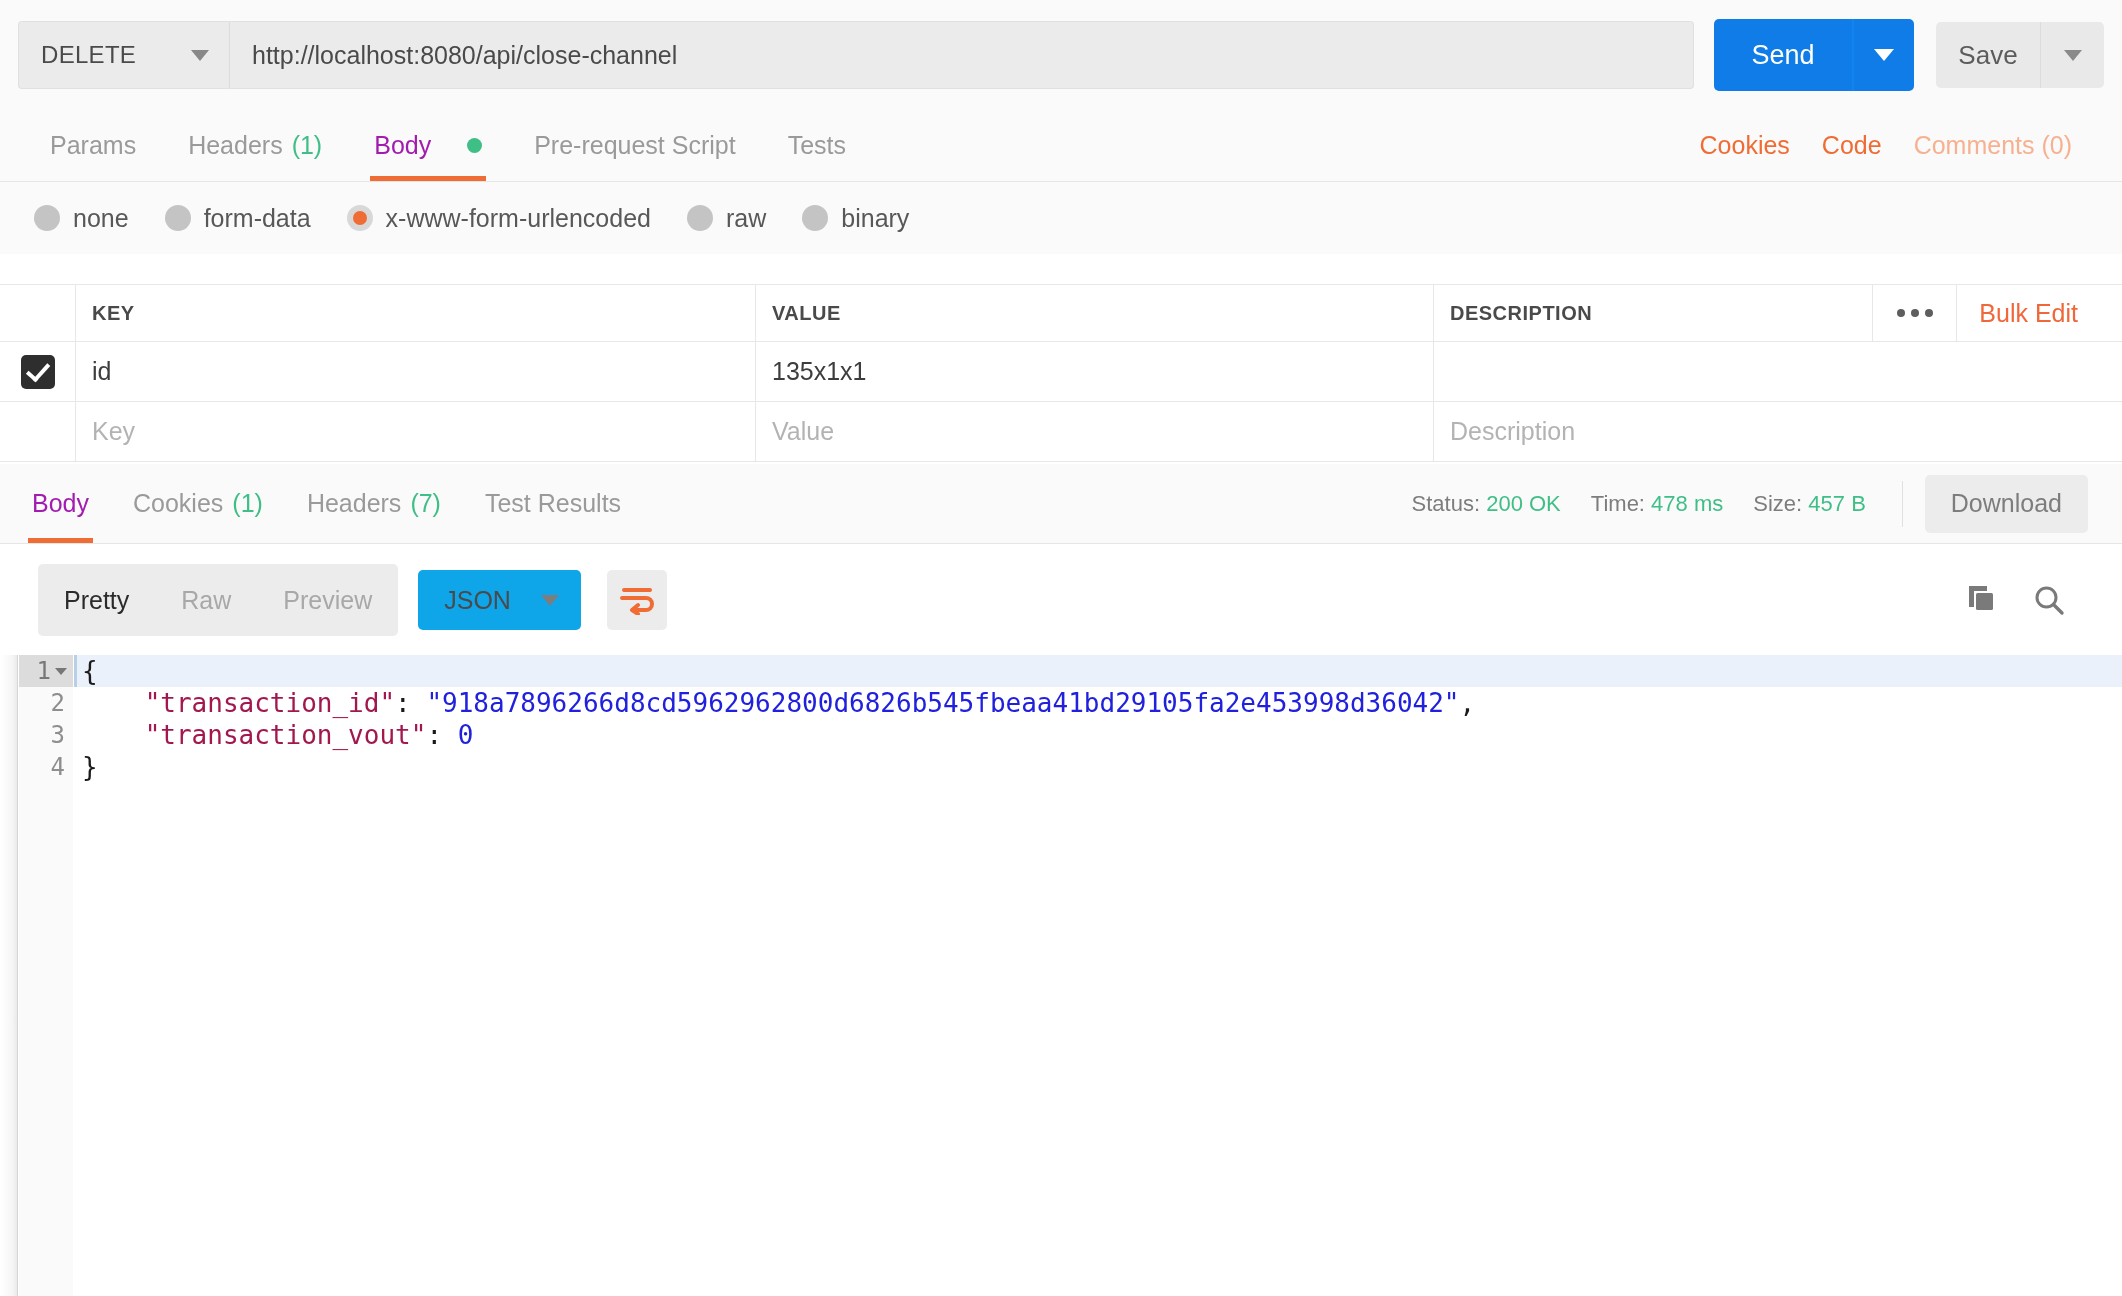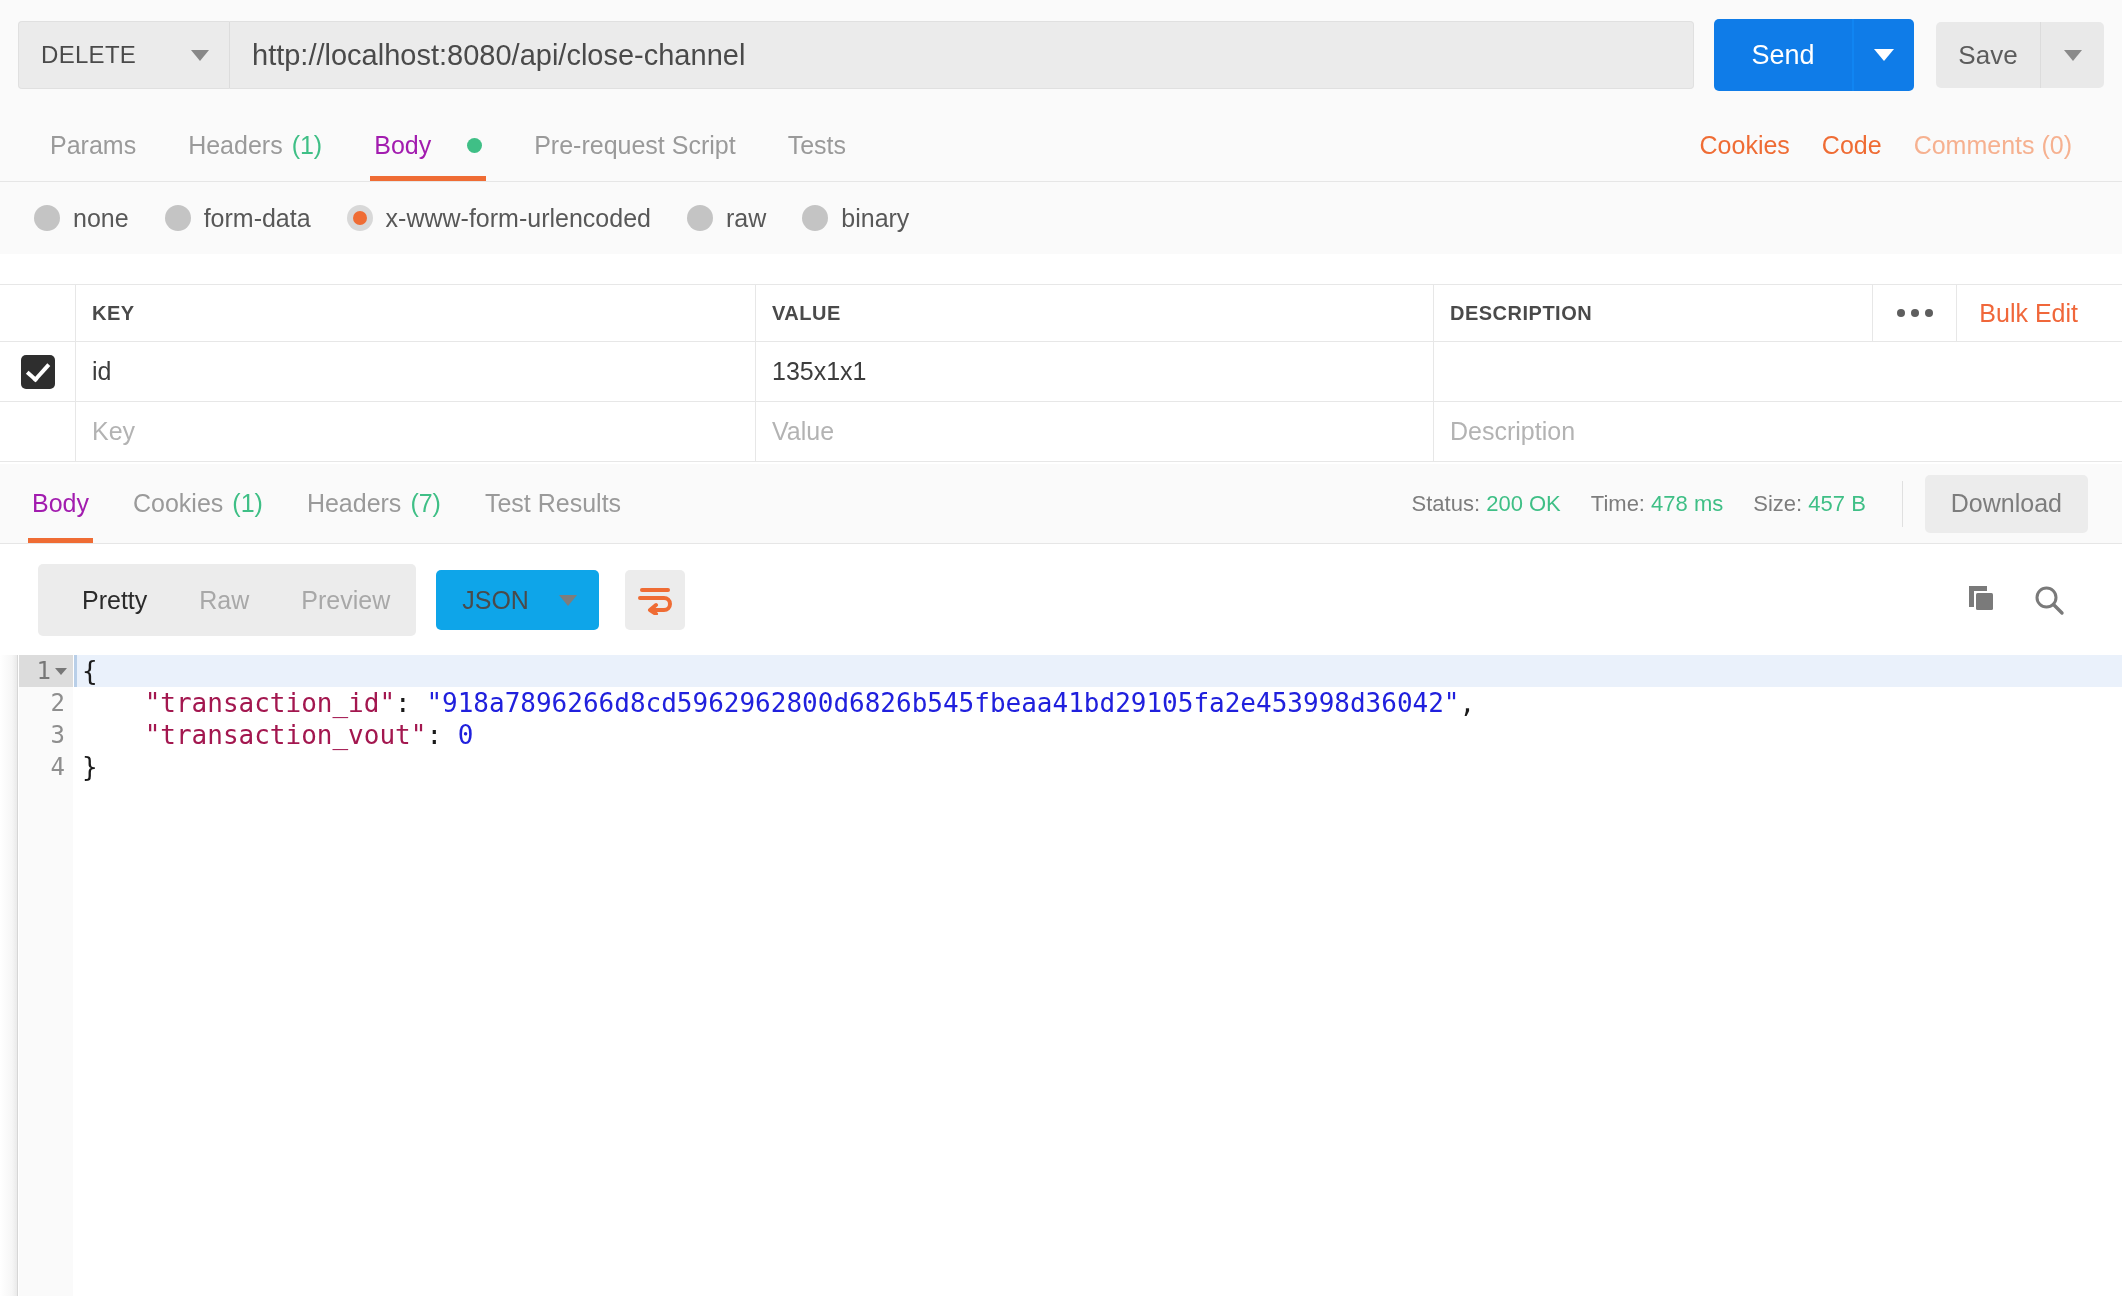--- a/index.html
+++ b/index.html
@@ -36,21 +36,21 @@
     border-right: 9px solid transparent;
     border-top: 11px solid #888;
   }
   .url-input {
     flex: 0 0 1464px; height: 68px;
     background: #ebebeb;
     border: 1px solid #e0e0e0; border-left: none;
     border-radius: 0 4px 4px 0;
     display: flex; align-items: center;
     padding: 0 22px;
-    font-size: 29px; color: #4a4a4a;
+    font-size: 25px; color: #4a4a4a;
     cursor: text;
     overflow: hidden; white-space: nowrap;
   }
   .send-group { display: flex; margin-left: 20px; }
   .send-btn {
     width: 138px; height: 72px;
     background: #0f7ce8; color: #fff;
     font-size: 27px;
     border-radius: 5px 0 0 5px;
     display: flex; align-items: center; justify-content: center;
@@ -239,21 +239,21 @@
 
   
   .view-toolbar {
     position: absolute; left: 0; top: 545px; width: 2122px; height: 110px;
     background: #fff;
     display: flex; align-items: center;
     padding: 0 38px;
   }
   .seg {
     display: flex; align-items: flex-end;
-    background: #ececec; border-radius: 5px; height: 72px; padding-left: 18px;
+    background: #ececec; border-radius: 5px; height: 72px;
   }
   .seg-item {
     padding: 0 26px; font-size: 25px; color: #a8a8a8;
     display: flex; align-items: center; height: 100%;
     cursor: pointer;
   }
   .seg-item.active { color: #2b2b2b; }
   .lang-select {
     margin-left: 20px; height: 60px; background: #0ea5e9; border-radius: 5px;
     display: flex; align-items: center; gap: 30px;

